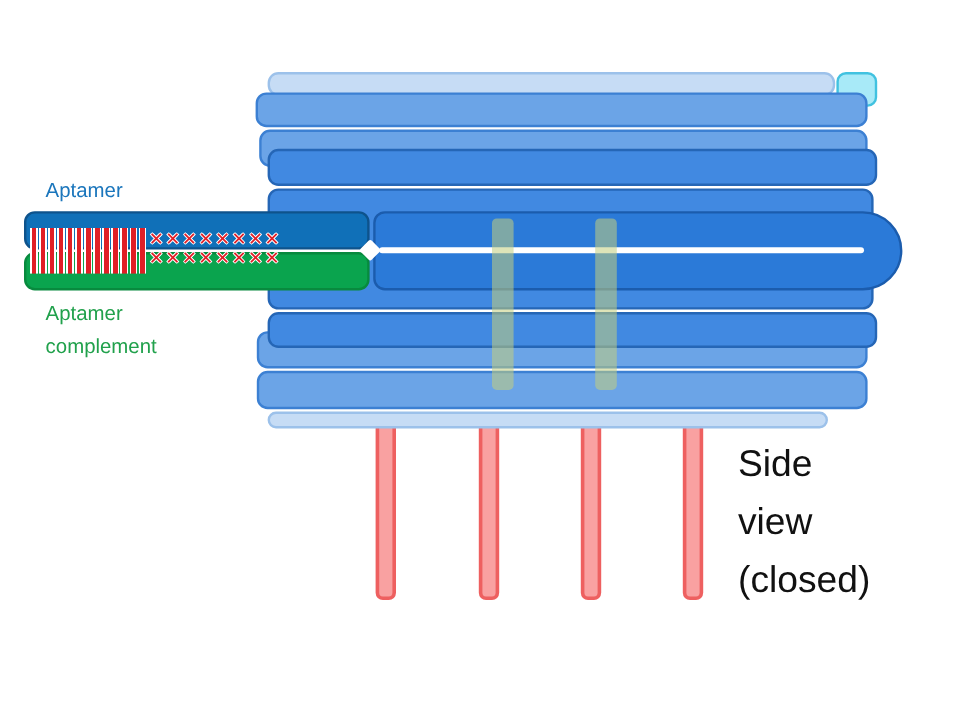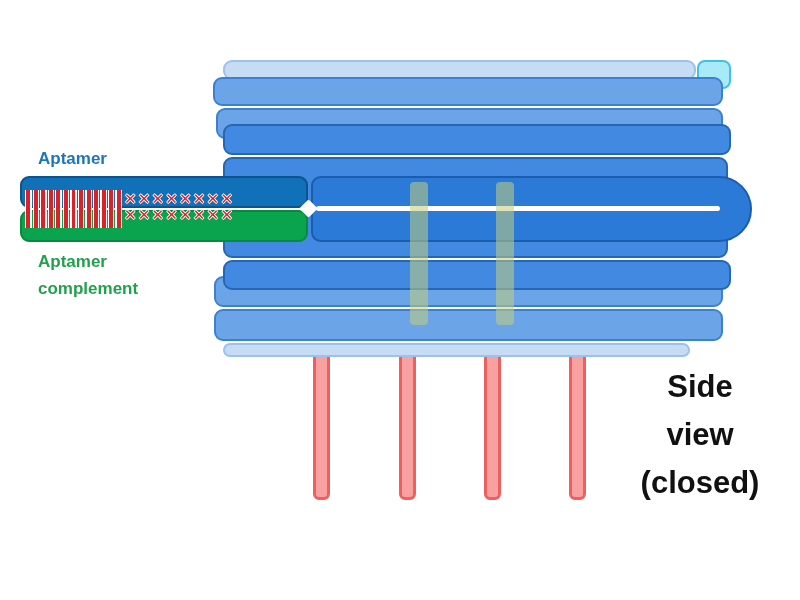--- a/index.html
+++ b/index.html
@@ -29,24 +29,24 @@
   .ticks{position:absolute;left:25px;top:190px;width:98px;height:38px;z-index:4;
          background:repeating-linear-gradient(90deg,
            #fff 0 1.3px, var(--mark-red) 1.3px 5.2px, #fff 5.2px 6.5px, transparent 6.5px 7.54px);}
   .xrow{position:absolute;left:124px;height:16px;line-height:16px;z-index:4;
         font-family:"DejaVu Sans",sans-serif;font-size:15px;font-weight:bold;
         letter-spacing:1.2px;color:var(--mark-red);
         text-shadow:-1px 0 #fff,1px 0 #fff,0 -1px #fff,0 1px #fff;}
   .xrow.top{top:191px}.xrow.bottom{top:207px}
   .stick{position:absolute;top:182px;width:18px;height:143px;background:var(--stick-fill);
          border-radius:4px;z-index:5;}
-  .label{position:absolute;font-weight:bold;white-space:pre-line;z-index:6;}
+  .label{position:absolute;font-weight:normal;white-space:pre-line;z-index:6;}
   .aptamer-label{left:38px;top:149px;font-size:17px;color:var(--label-blue);}
   .complement-label{left:38px;top:248px;font-size:17px;line-height:27px;color:var(--label-green);}
-  .side-label{left:615px;top:363px;width:170px;text-align:center;
+  .side-label{left:615px;top:363px;width:170px;
               font-size:31px;line-height:48px;color:var(--title-color);}
 </style>
 </head>
 <body>
 
 <div class="stage">
 
   <div class="strand" style="left:313px"></div>
   <div class="strand" style="left:399px"></div>
   <div class="strand" style="left:484px"></div>

